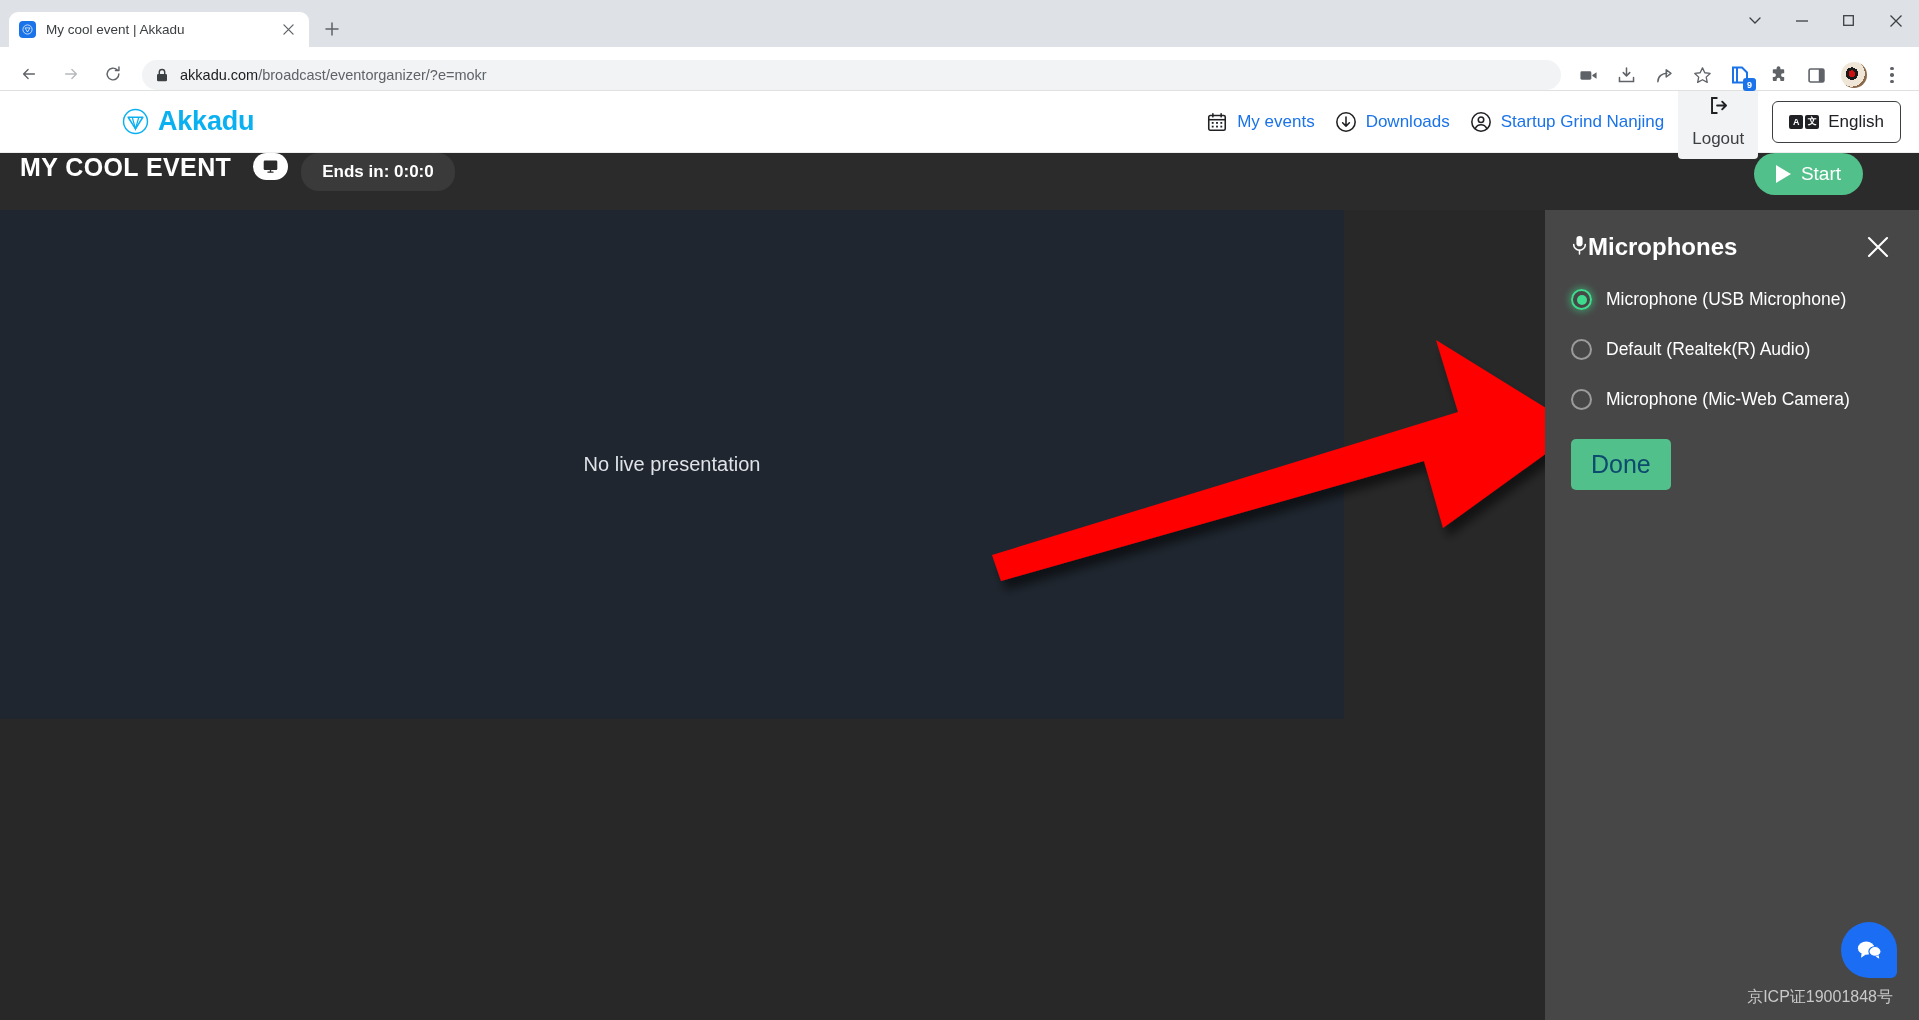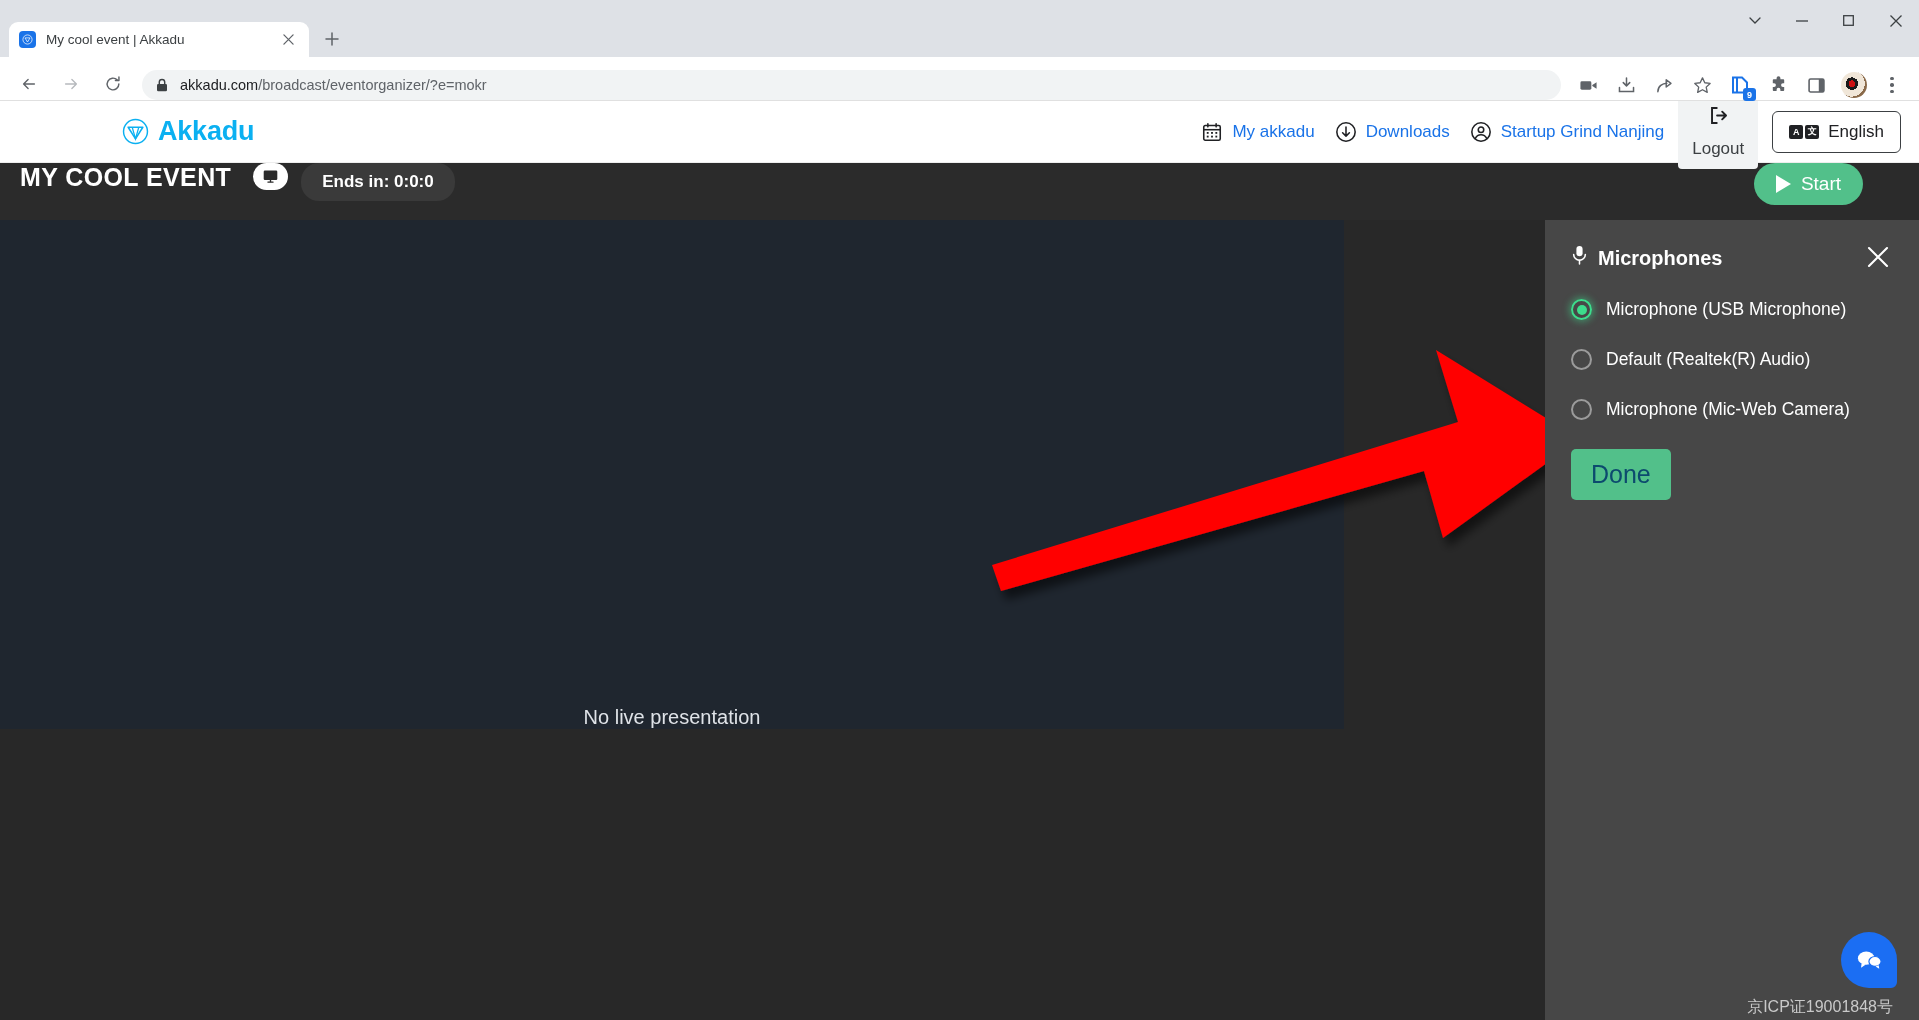--- a/index.html
+++ b/index.html
@@ -8,21 +8,21 @@
     width: 1919px; height: 1020px;
     font-family: "Liberation Sans", sans-serif;
     background: #ffffff;
     overflow: hidden;
   }
 
   
   .browser { width: 1919px; height: 1020px; position: relative; }
 
   .tabstrip {
-    height: 57px; background: #dee1e6;
+    height: 47px; background: #dee1e6;
     display: flex; align-items: flex-end; position: relative;
   }
   .tab {
     margin-left: 9px; width: 300px; height: 35px;
     background: #fff; border-radius: 9px 9px 0 0;
     display: flex; align-items: center; padding: 0 10px;
     position: relative;
   }
   .tab-favicon {
     width: 17px; height: 17px; border-radius: 4px;
@@ -161,39 +161,39 @@
     margin-right: 38px;
   }
   .play-tri {
     width: 0; height: 0; border-left: 15px solid #fff;
     border-top: 9px solid transparent; border-bottom: 9px solid transparent;
   }
 
   .stage { position: relative; width: 1919px; height: 816px; background: #282828; }
   .presentation {
     position: absolute; left: 0; top: 0; width: 1344px; height: 509px;
-    background: #1f262f; display: flex; align-items: flex-end; justify-content: center;
+    background: #1f262f; display: flex; align-items: center; justify-content: center;
   }
   .presentation-msg { color: #dfe3e8; font-size: 20px; }
 
   
   .arrow-layer {
     position: absolute; left: 0; top: 0; width: 1919px; height: 816px;
     pointer-events: none;
   }
 
   
   .mic-panel {
     position: absolute; right: 0; top: 0; width: 374px; height: 816px;
     background: #474747; color: #fff; padding: 22px 26px 0 26px;
   }
   .mic-head { display: flex; align-items: center; }
   .mic-head-title {
-    font-size: 20px; font-weight: bold; display: flex;
-    align-items: flex-end; gap: 10px;
+    font-size: 24px; font-weight: bold; display: flex;
+    align-items: flex-start; 
   }
   .panel-close { margin-left: auto; display:flex; align-items:center; justify-content:center; width: 30px; height: 30px;}
 
   .mic-list { margin-top: 27px; }
   .mic-opt {
     display: flex; align-items: flex-end; gap: 14px;
     margin-bottom: 29px; font-size: 17.5px; color: #fff;
   }
   .radio {
     width: 21px; height: 21px; border-radius: 50%;
@@ -380,21 +380,21 @@
                 <g fill="#202124">
                   <rect x="6.3" y="12" width="2" height="2"></rect>
                   <rect x="11" y="12" width="2" height="2"></rect>
                   <rect x="15.7" y="12" width="2" height="2"></rect>
                   <rect x="6.3" y="16" width="2" height="2"></rect>
                   <rect x="11" y="16" width="2" height="2"></rect>
                   <rect x="15.7" y="16" width="2" height="2"></rect>
                 </g>
               </svg>
           </span>
-          <span>My akkadu</span>
+          <span>My events</span>
         </div>
 
         <div class="nav-item">
           <span class="nic">
             <svg width="22" height="22" viewBox="0 0 24 24">
                 <circle cx="12" cy="12" r="10" fill="none" stroke="#202124" stroke-width="1.7"></circle>
                 <path d="M12 6.5v10M8.3 12.8L12 16.5l3.7-3.7" stroke="#202124" stroke-width="1.7" fill="none" stroke-linecap="round" stroke-linejoin="round"></path>
               </svg>
           </span>
           <span>Downloads</span>

